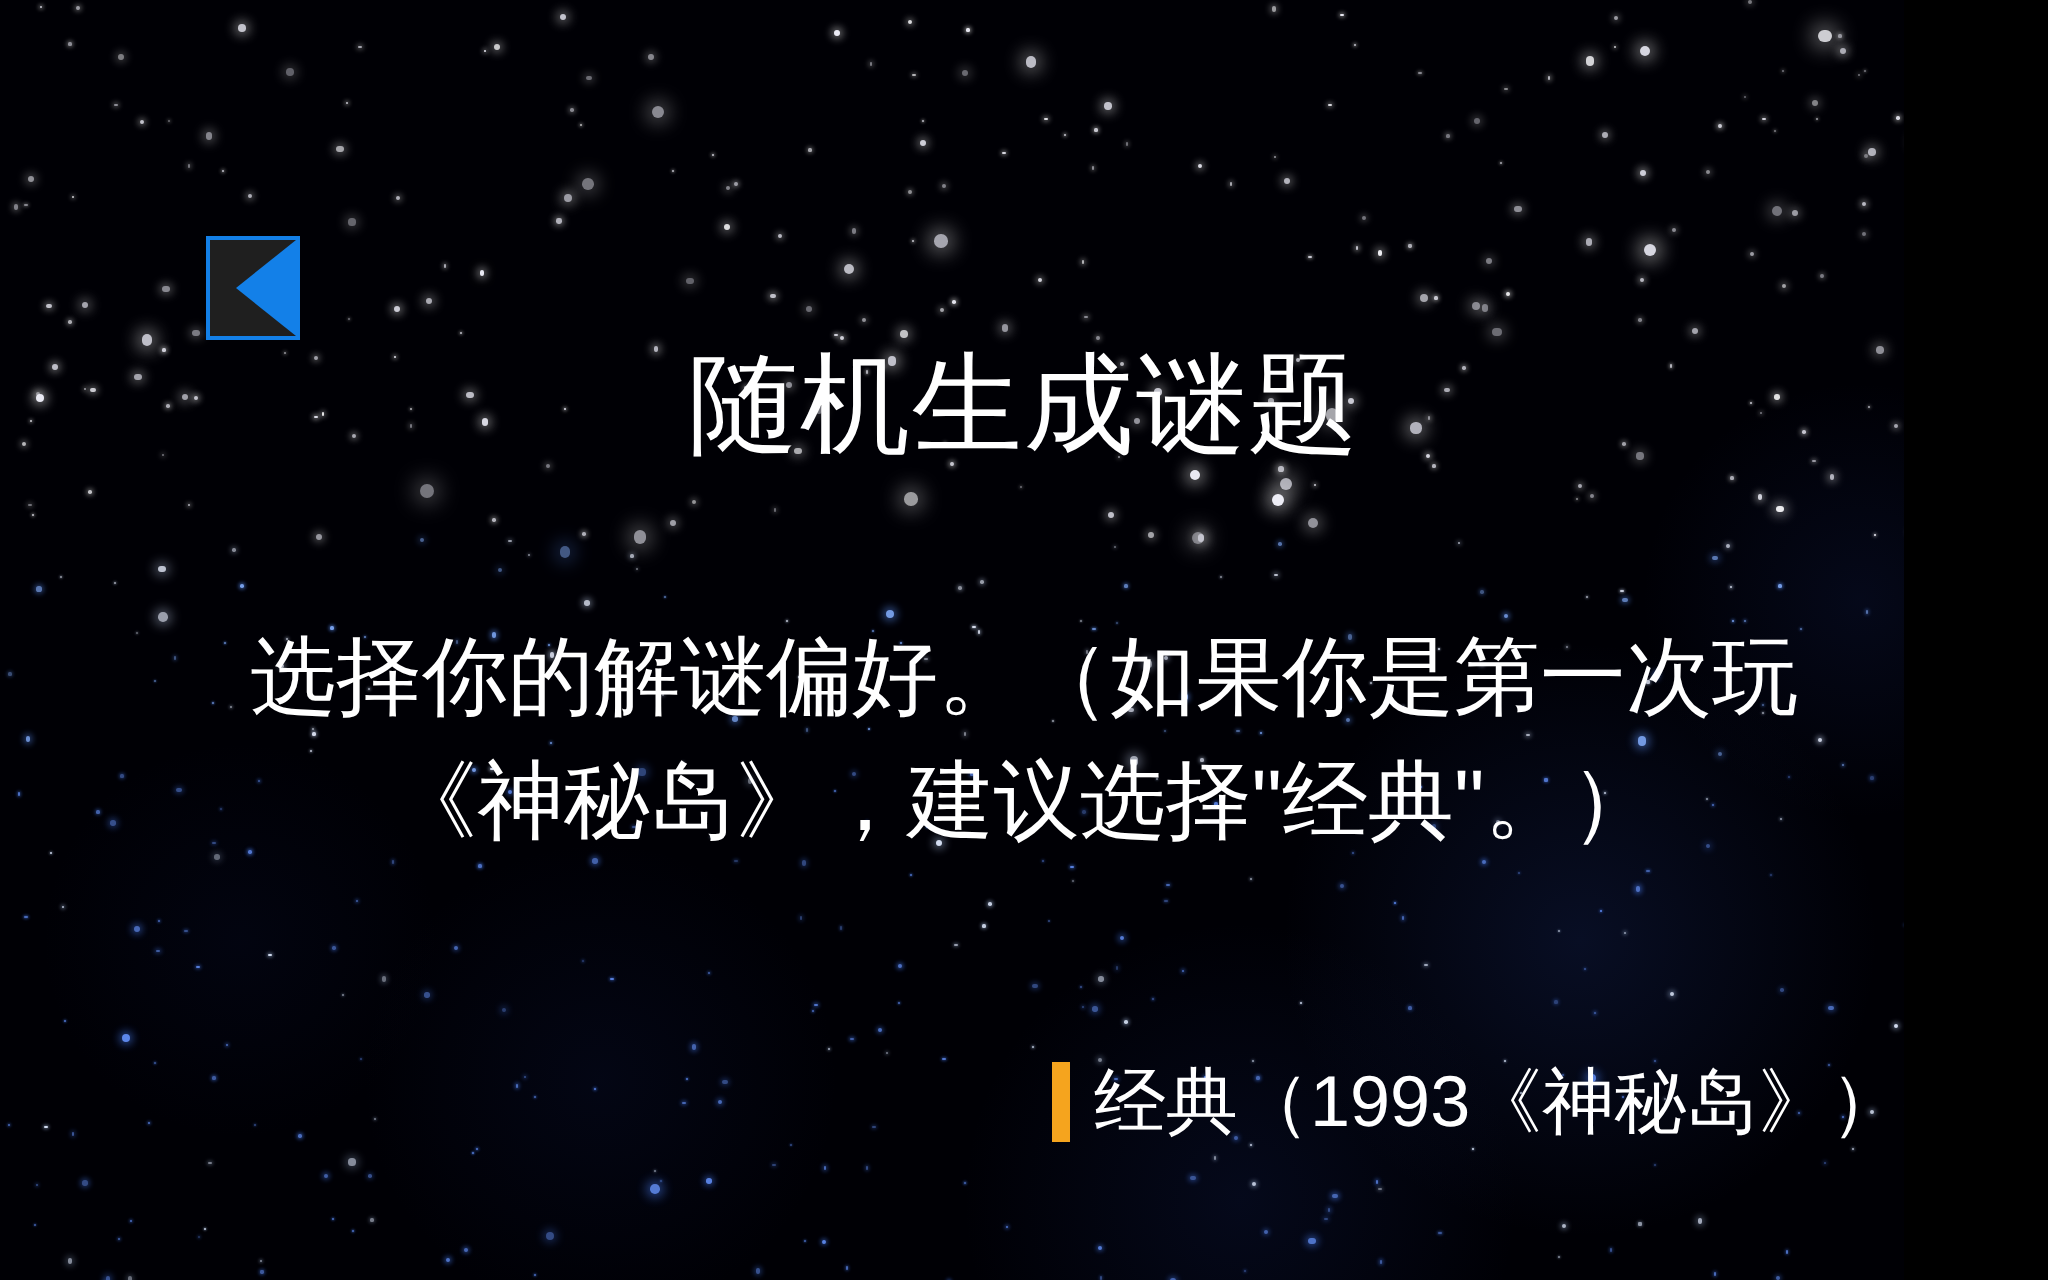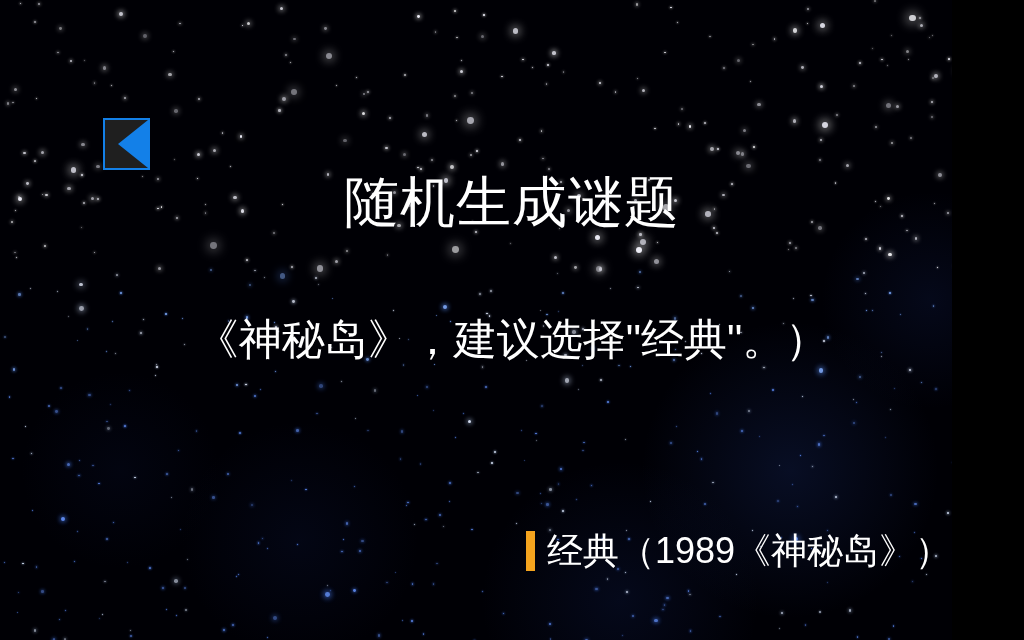--- a/index.html
+++ b/index.html
@@ -750,23 +750,24 @@
       <div class="star" style="left: 677.5px; top: 123.2px; width: 1.9px; height: 1.9px; background: rgb(235, 235, 245); box-shadow: rgba(255, 255, 255, 0.55) 0px 0px 2.9px 0.8px; opacity: 0.81;"></div>
     </div>
 
   <div id="back-button">
     <span class="arrow"></span>
   </div>
 
   <div id="title">随机生成谜题</div>
 
   <div id="description">
+    <span class="line">选择你的解谜偏好。（如果你是第一次玩</span>
     <span class="line">《神秘岛》，建议选择"经典"。）</span>
   </div>
 
   <div id="options">
     <div class="option selected" id="option-classic">
       <span class="marker"></span>
-      <span>经典（1989《神秘岛》）</span>
+      <span>经典（1993《神秘岛》）</span>
     </div>
   </div>
 
 </div>
 
 </body></html>

